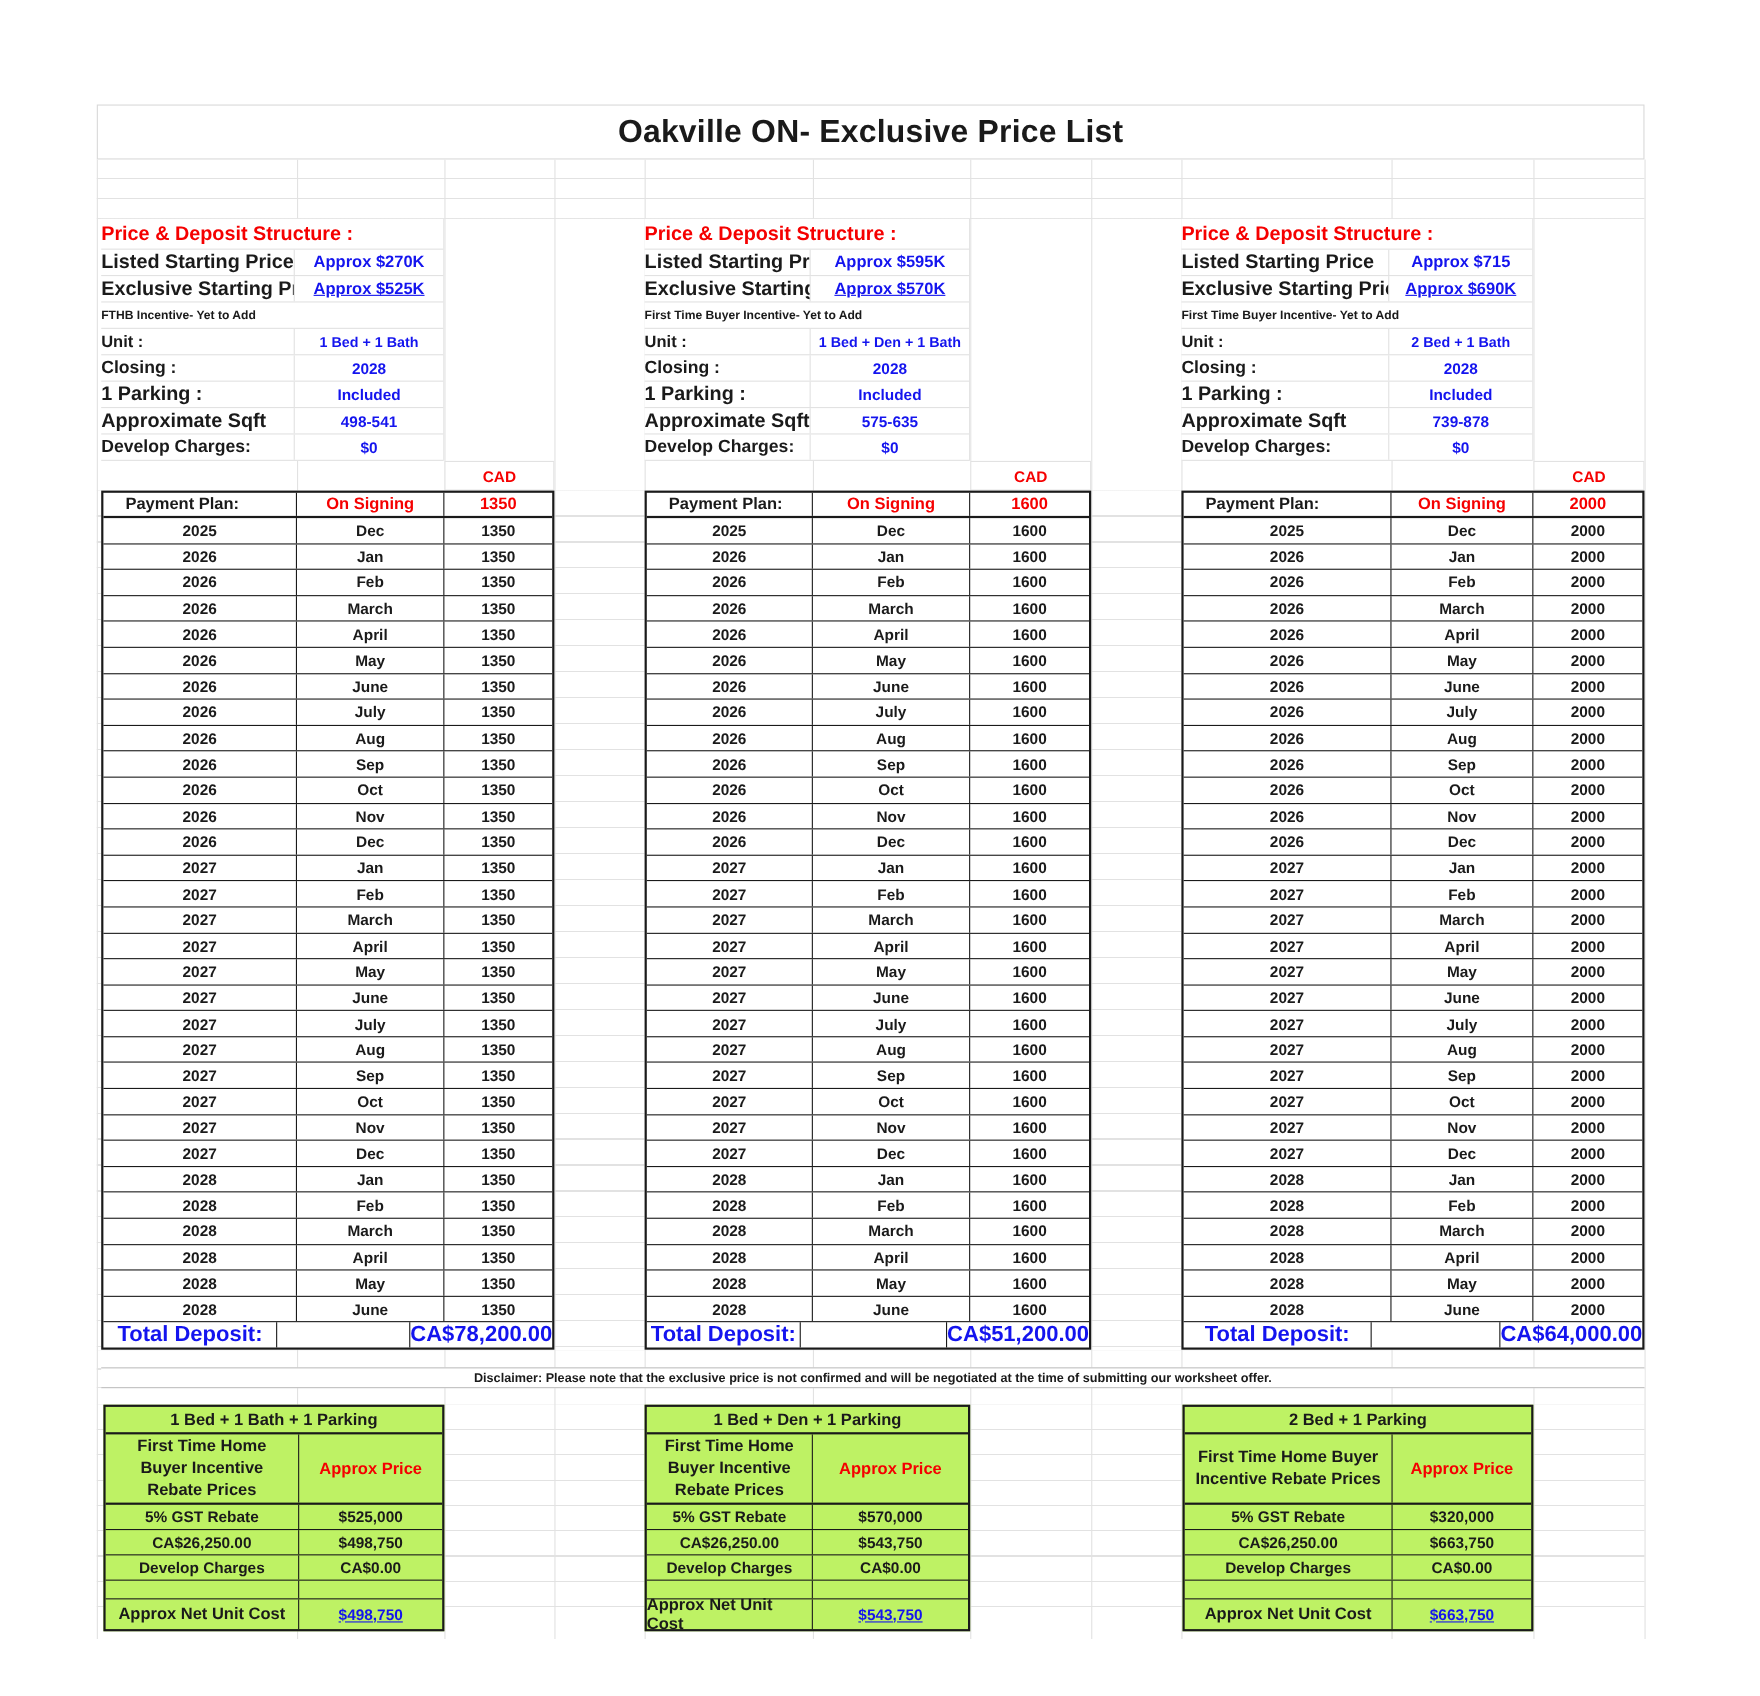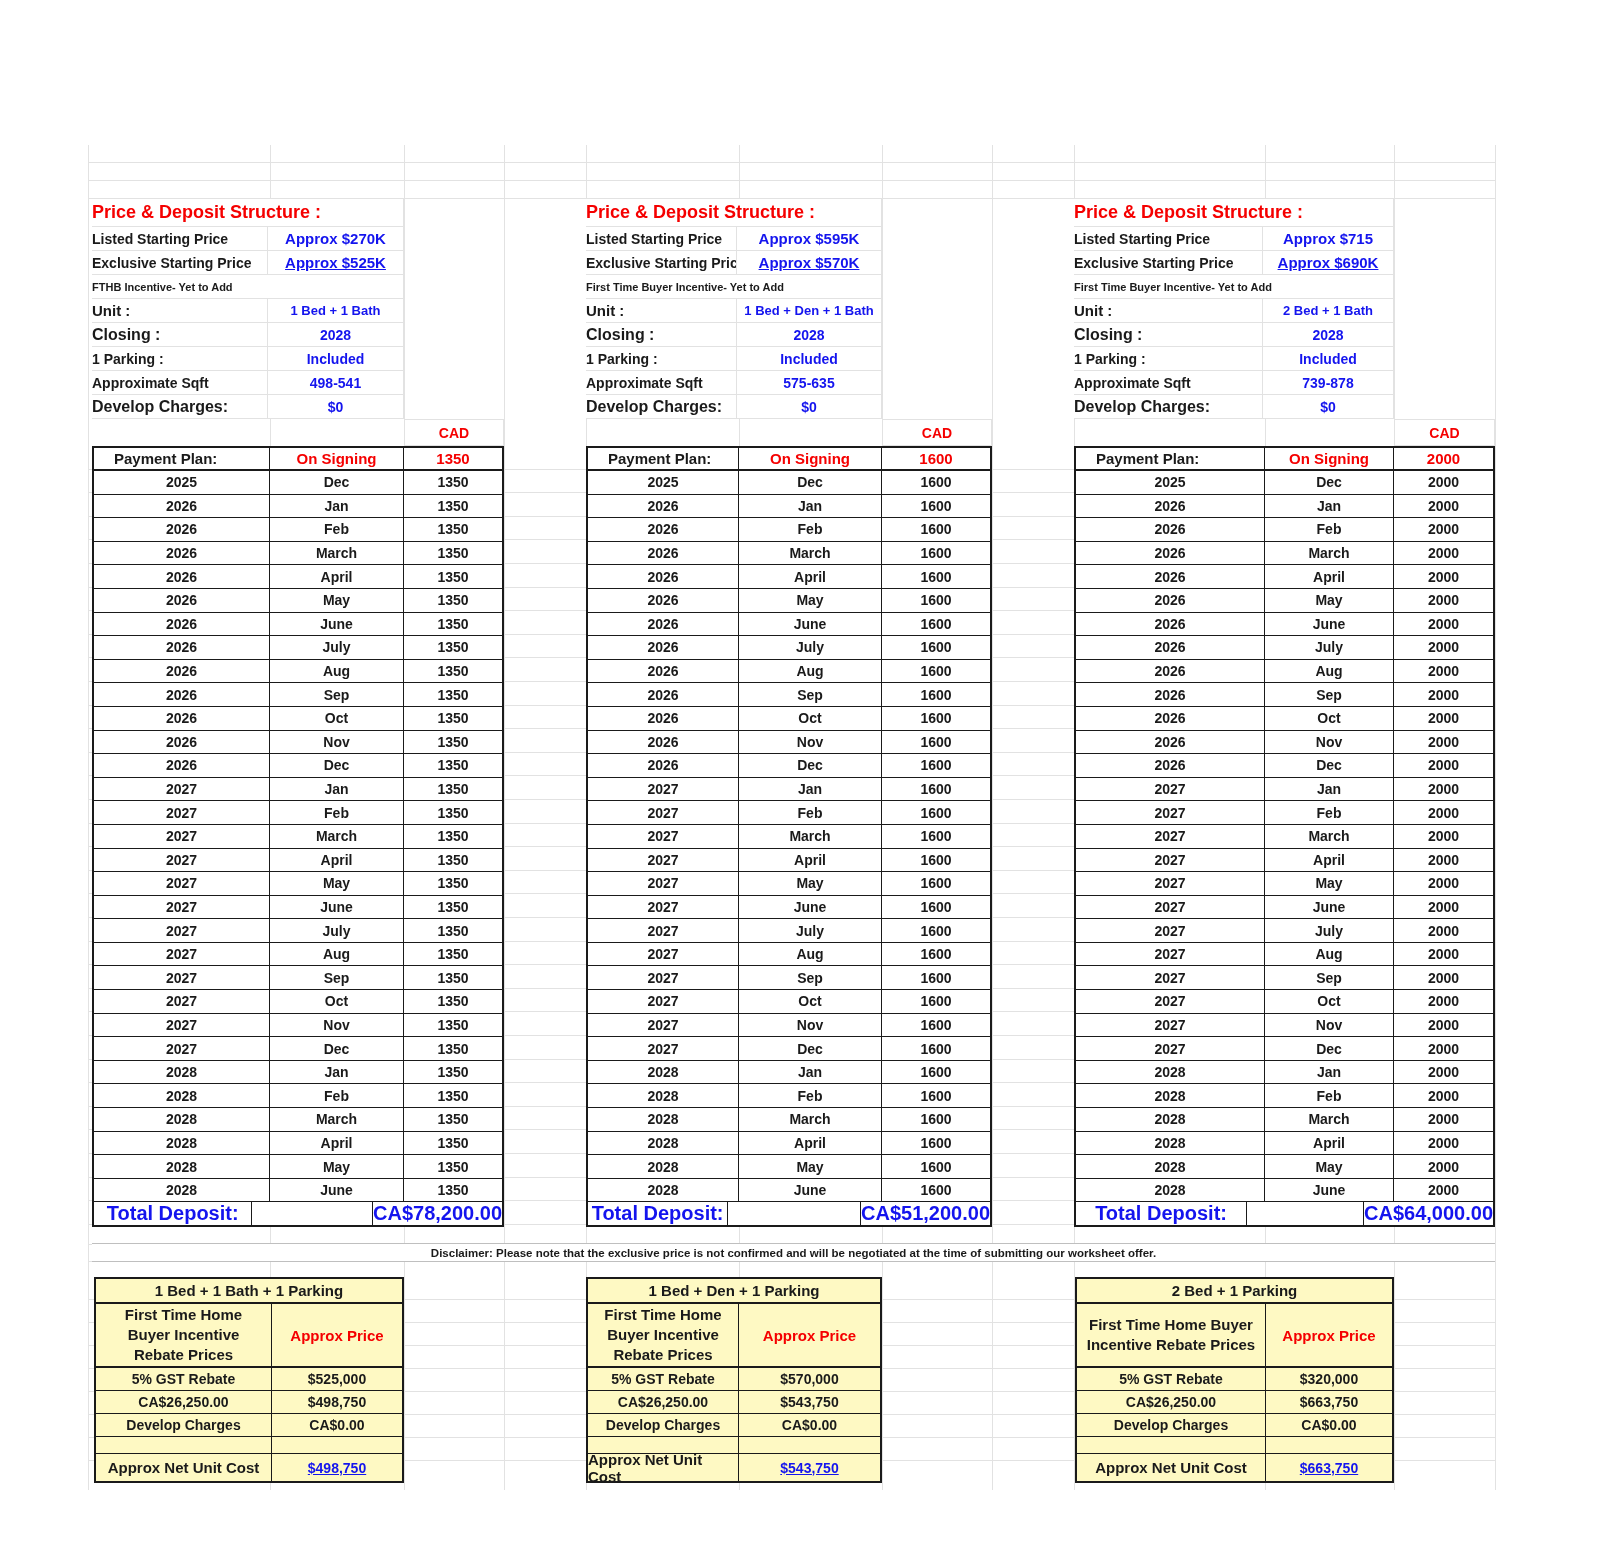--- a/index.html
+++ b/index.html
@@ -27,21 +27,21 @@
   .title{
     position:absolute;left:0;top:0;width:1407px;height:50px;z-index:2;background:#fff;
     border:1px solid #d9d9d9;display:flex;align-items:center;justify-content:center;
     font-size:29px;letter-spacing:.2px;
   }
 
   
   .section{position:absolute;top:104px;z-index:2;background:#fff;border-right:1px solid var(--grid);}
   .sec-heading{height:28px;display:flex;align-items:center;color:var(--accent-red);font-size:18px;white-space:nowrap;border-bottom:1px solid var(--grid);}
   .sec-row{display:flex;height:24px;border-bottom:1px solid var(--grid);}
-  .sec-label{display:flex;align-items:center;font-size:14px;white-space:nowrap;overflow:hidden;border-right:1px solid var(--grid);padding-right:2px;}
+  .sec-label{display:flex;align-items:center;font-size:18px;white-space:nowrap;overflow:hidden;border-right:1px solid var(--grid);padding-right:2px;}
   .sec-label.lg{font-size:16px;}
   .sec-label.md{font-size:15px;}
   .sec-value{display:flex;align-items:center;justify-content:center;font-size:15px;color:var(--value-blue);white-space:nowrap;}
   .sec-value.sm{font-size:13px;}
   .sec-value.md{font-size:14px;}
   .sec-note{display:flex;align-items:center;font-size:11px;white-space:nowrap;}
   .link{text-decoration:underline;color:var(--value-blue);cursor:pointer;}
 
   
   .cad-cell{position:absolute;top:324px;height:27px;z-index:2;background:#fff;border:1px solid var(--grid);
@@ -65,21 +65,21 @@
   .red{color:var(--accent-red);}
 
   
   .disclaimer{
     position:absolute;left:4px;top:1148px;width:1403px;height:19px;z-index:2;
     border-top:1px solid #bfbfbf;border-bottom:1px solid #bfbfbf;
     display:flex;align-items:center;justify-content:center;font-size:11.5px;background:#fff;
   }
 
   
-  .rebate{position:absolute;top:1182px;z-index:2;background:#fef9c3;border:2px solid var(--ink);}
+  .rebate{position:absolute;top:1182px;z-index:2;background:#bef264;border:2px solid var(--ink);}
   .rb-unit{height:25px;display:flex;align-items:center;justify-content:center;font-size:15px;border-bottom:2px solid var(--ink);}
   .rb-head{display:flex;height:64px;border-bottom:2px solid var(--ink);}
   .rb-head .rb-a{display:flex;align-items:center;justify-content:center;text-align:center;font-size:15px;line-height:20px;padding:0 8px;}
   .rb-head .rb-b{display:flex;align-items:center;justify-content:center;font-size:15px;}
   .rb-row{display:flex;height:23px;border-bottom:1px solid var(--ink);}
   .rb-row > div{display:flex;align-items:center;justify-content:center;font-size:14px;}
   .rb-row.spacer{height:17px;}
   .rb-row.net{height:27px;border-bottom:none;}
   .rb-row.net .rb-a{font-size:15px;}
   .rb-a{border-right:1px solid var(--ink);}
@@ -103,20 +103,21 @@
   <div class="vl" style="left:904px"></div>
   <div class="vl" style="left:986px"></div>
   <div class="vl" style="left:1177px"></div>
   <div class="vl" style="left:1306px"></div>
   <div class="vl" style="left:1407px"></div>
   <div class="hgrid hg1"></div>
   <div class="hgrid hg2"></div>
   <div class="hgrid hg3"></div>
   <div class="hgrid hg4"></div>
 
+  <div class="title">Oakville ON- Exclusive Price List</div>
 
   <div class="section g0" style="left:4px;width:312px">
     <div class="sec-heading">Price &amp; Deposit Structure :</div>
     <div class="sec-row">
         <div class="sec-label" style="width:176px">Listed Starting Price</div>
         <div class="sec-value" style="flex:1">Approx $270K</div>
       </div>
     <div class="sec-row">
         <div class="sec-label" style="width:176px">Exclusive Starting Price</div>
         <div class="sec-value link" style="flex:1">Approx $525K</div>

